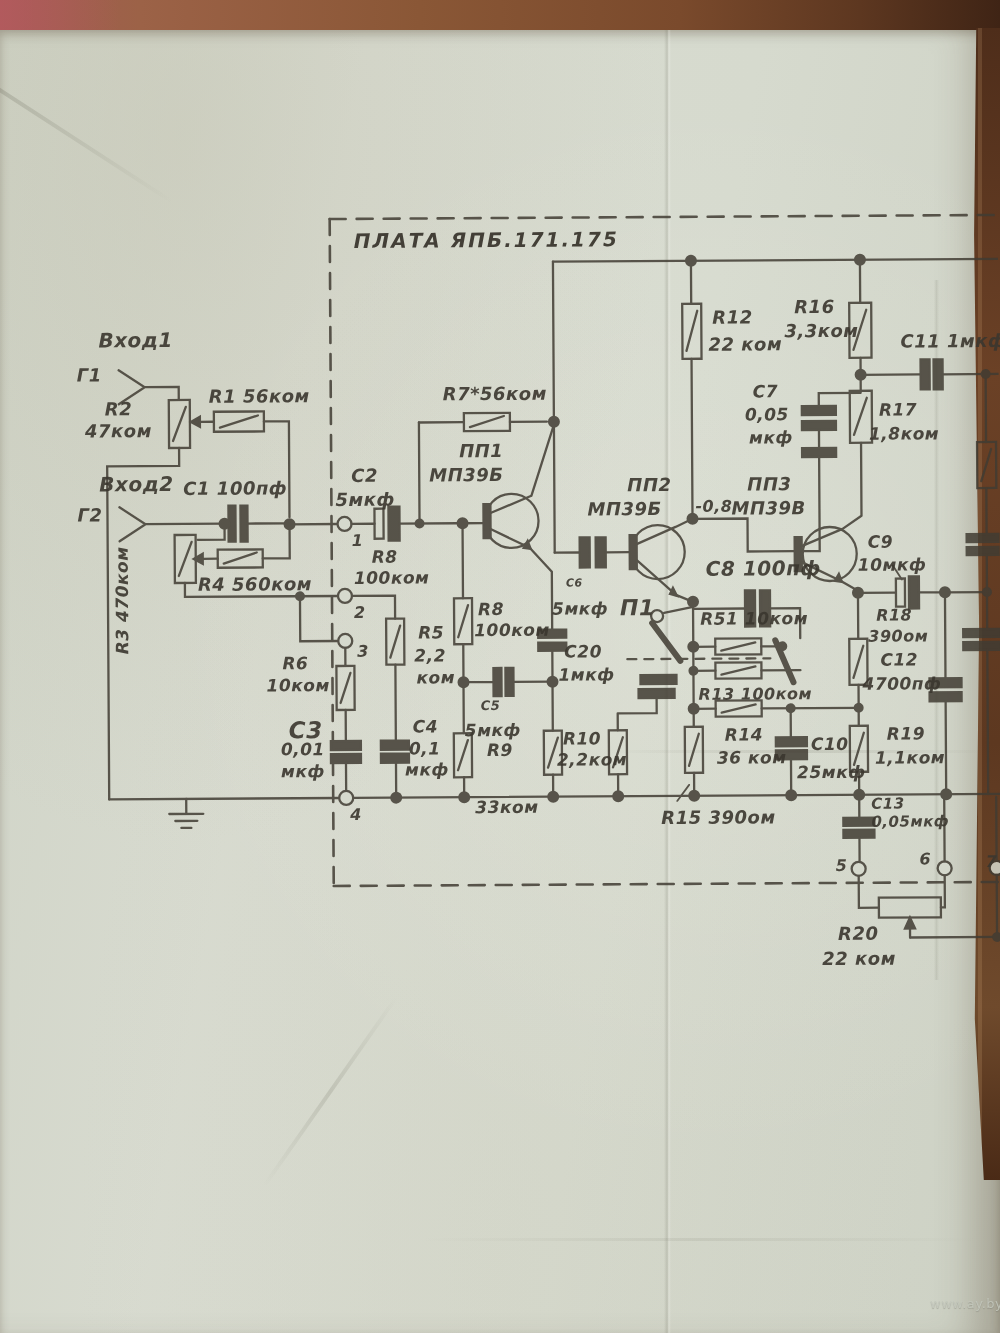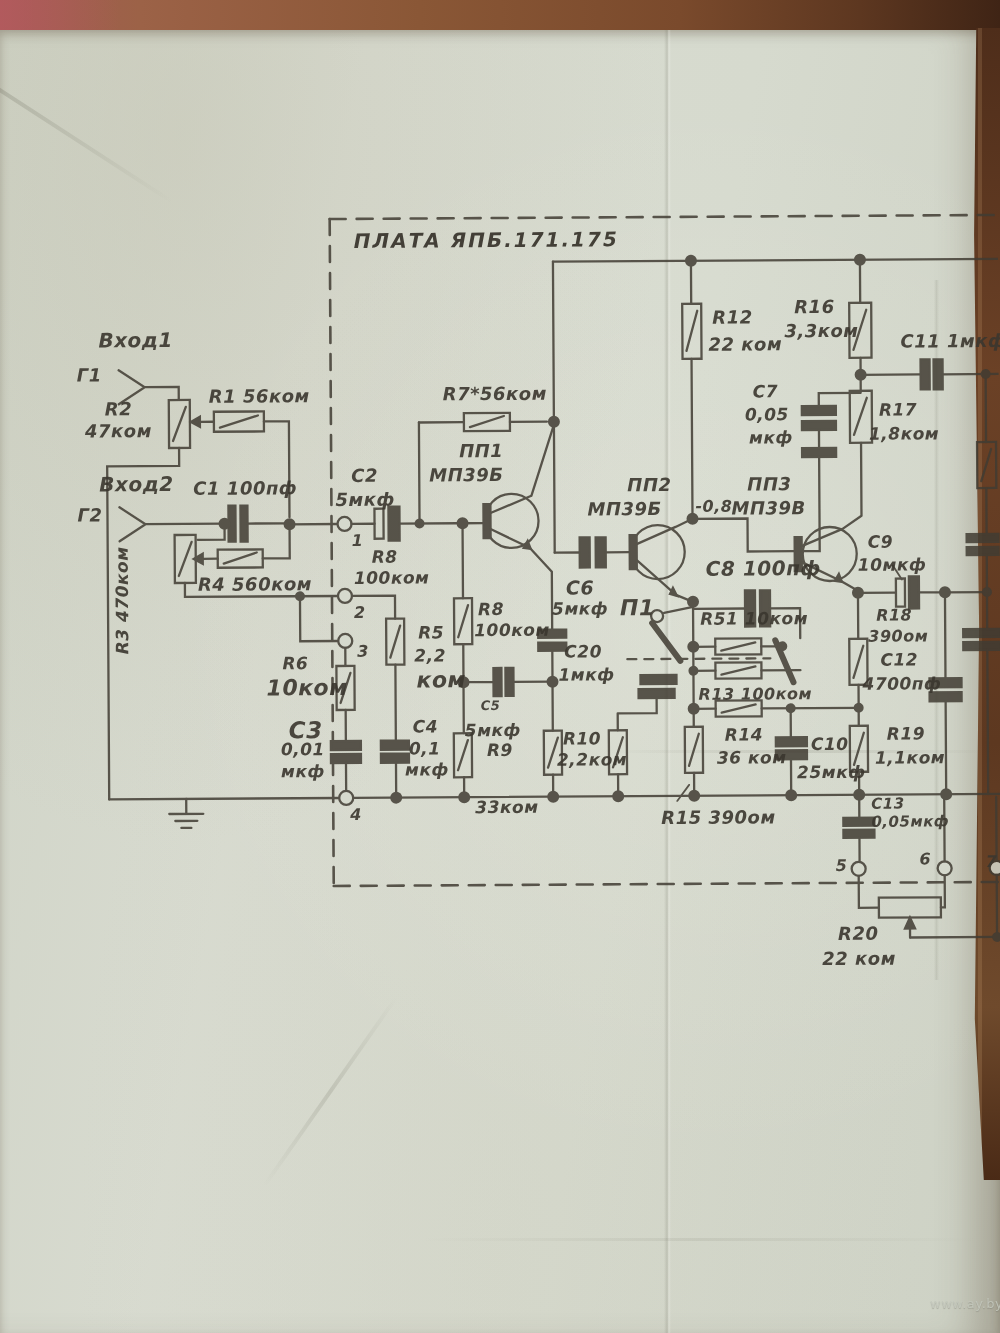--- a/index.html
+++ b/index.html
@@ -354,45 +354,45 @@
 
     <span class="title-lbl">ПЛАТА ЯПБ.171.175</span>
     <div>
         <span class="lbl" style="left: 100px; top: 326px; font-size: 20px;">Вход1</span>
         <span class="lbl" style="left: 78px; top: 362px; font-size: 18px;">Г1</span>
         <span class="lbl" style="left: 106px; top: 396px; font-size: 18px;">R2</span>
         <span class="lbl" style="left: 86px; top: 418px; font-size: 18px;">47ком</span>
         <span class="lbl" style="left: 210px; top: 384px; font-size: 18px;">R1 56ком</span>
         <span class="lbl" style="left: 100px; top: 470px; font-size: 20px;">Вход2</span>
         <span class="lbl" style="left: 78px; top: 502px; font-size: 18px;">Г2</span>
-        <span class="lbl" style="left: 194px; top: 476px; font-size: 18px;">С1 100пф</span>
+        <span class="lbl" style="left: 184px; top: 476px; font-size: 18px;">С1 100пф</span>
         <span class="lbl" style="left: 198px; top: 572px; font-size: 18px;">R4 560ком</span>
         <span class="lbl" style="left: 112px; top: 652px; font-size: 17px; transform: rotate(-90deg);">R3 470ком</span>
         <span class="lbl" style="left: 282px; top: 652px; font-size: 17px;">R6</span>
-        <span class="lbl" style="left: 266px; top: 674px; font-size: 22px;">10ком</span>
+        <span class="lbl" style="left: 266px; top: 674px; font-size: 17px;">10ком</span>
         <span class="lbl" style="left: 288px; top: 716px; font-size: 23px;">С3</span>
         <span class="lbl" style="left: 280px; top: 738px; font-size: 17px;">0,01</span>
         <span class="lbl" style="left: 280px; top: 760px; font-size: 17px;">мкф</span>
         <span class="lbl" style="left: 352px; top: 530px; font-size: 16px;">1</span>
         <span class="lbl" style="left: 354px; top: 602px; font-size: 16px;">2</span>
         <span class="lbl" style="left: 357px; top: 641px; font-size: 16px;">3</span>
         <span class="lbl" style="left: 349px; top: 804px; font-size: 16px;">4</span>
         <span class="lbl" style="left: 352px; top: 464px; font-size: 18px;">С2</span>
         <span class="lbl" style="left: 336px; top: 488px; font-size: 18px;">5мкф</span>
         <span class="lbl" style="left: 372px; top: 546px; font-size: 17px;">R8</span>
         <span class="lbl" style="left: 354px; top: 567px; font-size: 17px;">100ком</span>
         <span class="lbl" style="left: 444px; top: 383px; font-size: 18px;">R7*56ком</span>
         <span class="lbl" style="left: 460px; top: 440px; font-size: 18px;">ПП1</span>
         <span class="lbl" style="left: 430px; top: 464px; font-size: 18px;">МП39Б</span>
         <span class="lbl" style="left: 418px; top: 622px; font-size: 17px;">R5</span>
         <span class="lbl" style="left: 414px; top: 645px; font-size: 17px;">2,2</span>
-        <span class="lbl" style="left: 416px; top: 667px; font-size: 22px;">ком</span>
+        <span class="lbl" style="left: 416px; top: 667px; font-size: 17px;">ком</span>
         <span class="lbl" style="left: 478px; top: 599px; font-size: 17px;">R8</span>
         <span class="lbl" style="left: 474px; top: 620px; font-size: 17px;">100ком</span>
-        <span class="lbl" style="left: 566px; top: 577px; font-size: 19px;">С6</span>
+        <span class="lbl" style="left: 566px; top: 577px; font-size: 11px;">С6</span>
         <span class="lbl" style="left: 552px; top: 599px; font-size: 17px;">5мкф</span>
         <span class="lbl" style="left: 564px; top: 642px; font-size: 17px;">С20</span>
         <span class="lbl" style="left: 558px; top: 665px; font-size: 17px;">1мкф</span>
         <span class="lbl" style="left: 480px; top: 698px; font-size: 13px;">С5</span>
         <span class="lbl" style="left: 464px; top: 720px; font-size: 17px;">5мкф</span>
         <span class="lbl" style="left: 412px; top: 716px; font-size: 17px;">С4</span>
         <span class="lbl" style="left: 408px; top: 738px; font-size: 17px;">0,1</span>
         <span class="lbl" style="left: 404px; top: 759px; font-size: 17px;">мкф</span>
         <span class="lbl" style="left: 486px; top: 740px; font-size: 17px;">R9</span>
         <span class="lbl" style="left: 474px; top: 761px; font-size: 17px; margin-top: 36px;">33ком</span>

